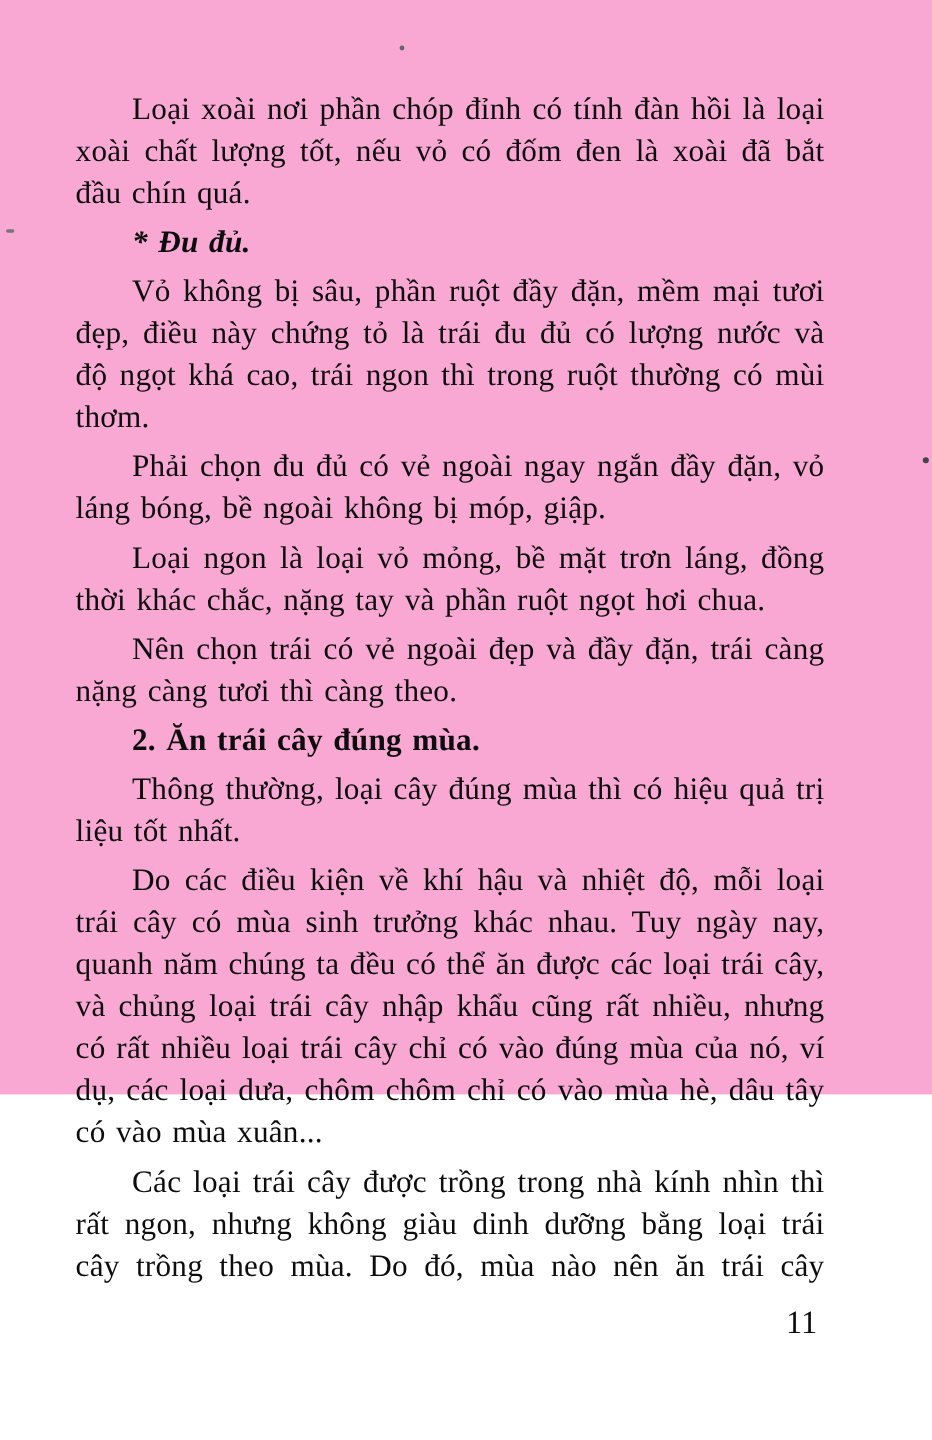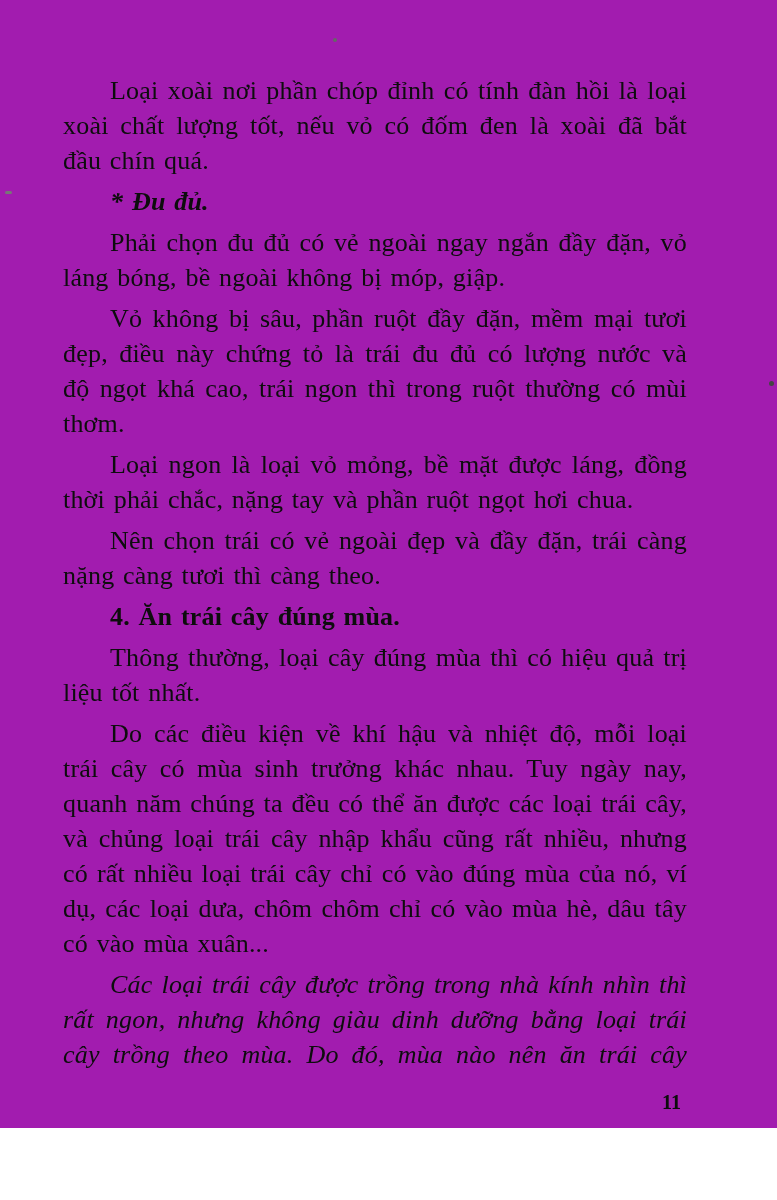--- a/index.html
+++ b/index.html
@@ -9,22 +9,22 @@
   body {
     width: 777px;
     height: 1200px;
     background: #ffffff;
     overflow: hidden;
     font-family: "Liberation Serif", "DejaVu Serif", serif;
   }
   .page {
     position: relative;
     width: 777px;
-    height: 1128px;
-    background: #a21caf;
+    height: 912px;
+    background: #f9a8d4;
     color: #0d0d0d;
   }
   .content {
     position: absolute;
     top: 73px;
     left: 63px;
     width: 624px;
   }
   .block {
     margin: 6px 0;
@@ -44,30 +44,28 @@
     font-weight: bold;
     font-style: italic;
     text-align: right;
   }
   .heading {
     font-weight: bold;
     text-align: left;
   }
   .continued {
     text-align-last: justify;
-    font-style: italic;
   }
   .page-number {
     margin-top: 14px;
     padding-right: 6px;
-    font-size: 20px;
+    font-size: 27px;
     line-height: 32px;
     text-align: right;
     color: #0d0d0d;
-    font-weight: bold;
   }
   
   .speck {
     position: absolute;
     background: #555;
     border-radius: 50%;
   }
   .speck-top    { left: 333px; top: 38px;  width: 4px; height: 4px; background: #666; }
   .speck-left   { left: 5px;   top: 191px; width: 7px; height: 3px; border-radius: 2px; background: #777; }
   .speck-right  { left: 769px; top: 381px; width: 5px; height: 5px; background: #444; }
@@ -79,30 +77,30 @@
 
   <span class="speck speck-top"></span>
   <span class="speck speck-left"></span>
   <span class="speck speck-right"></span>
 
   <div class="content">
     <p class="block body">Loại xoài nơi phần chóp đỉnh có tính đàn hồi là loại xoài chất lượng tốt, nếu vỏ có đốm đen là xoài đã bắt đầu chín quá.</p>
 
     <p class="block subheading">* Đu đủ.</p>
 
+    <p class="block body">Vỏ không bị sâu, phần ruột đầy đặn, mềm mại tươi đẹp, điều này chứng tỏ là trái đu đủ có lượng nước và độ ngọt khá cao, trái ngon thì trong ruột thường có mùi thơm.</p>
+
     <p class="block body">Phải chọn đu đủ có vẻ ngoài ngay ngắn đầy đặn, vỏ láng bóng, bề ngoài không bị móp, giập.</p>
 
-    <p class="block body">Vỏ không bị sâu, phần ruột đầy đặn, mềm mại tươi đẹp, điều này chứng tỏ là trái đu đủ có lượng nước và độ ngọt khá cao, trái ngon thì trong ruột thường có mùi thơm.</p>
 
-
-    <p class="block body">Loại ngon là loại vỏ mỏng, bề mặt được láng, đồng thời phải chắc, nặng tay và phần ruột ngọt hơi chua.</p>
+    <p class="block body">Loại ngon là loại vỏ mỏng, bề mặt trơn láng, đồng thời khác chắc, nặng tay và phần ruột ngọt hơi chua.</p>
 
     <p class="block body">Nên chọn trái có vẻ ngoài đẹp và đầy đặn, trái càng nặng càng tươi thì càng theo.</p>
 
-    <p class="block heading">4. Ăn trái cây đúng mùa.</p>
+    <p class="block heading">2. Ăn trái cây đúng mùa.</p>
 
     <p class="block body">Thông thường, loại cây đúng mùa thì có hiệu quả trị liệu tốt nhất.</p>
 
     <p class="block body">Do các điều kiện về khí hậu và nhiệt độ, mỗi loại trái cây có mùa sinh trưởng khác nhau. Tuy ngày nay, quanh năm chúng ta đều có thể ăn được các loại trái cây, và chủng loại trái cây nhập khẩu cũng rất nhiều, nhưng có rất nhiều loại trái cây chỉ có vào đúng mùa của nó, ví dụ, các loại dưa, chôm chôm chỉ có vào mùa hè, dâu tây có vào mùa xuân...</p>
 
     <p class="block body continued">Các loại trái cây được trồng trong nhà kính nhìn thì rất ngon, nhưng không giàu dinh dưỡng bằng loại trái cây trồng theo mùa. Do đó, mùa nào nên ăn trái cây</p>
 
     <div class="page-number">11</div>
   </div>
 

